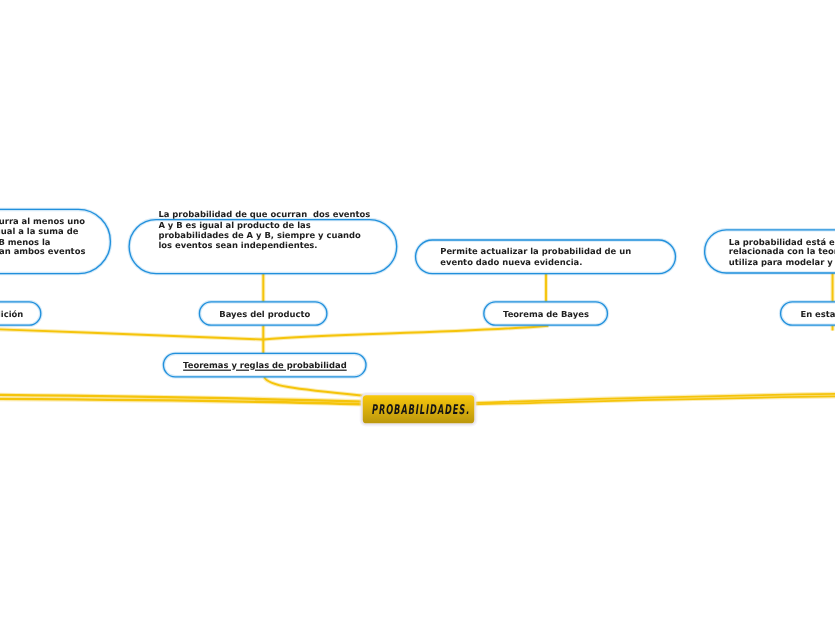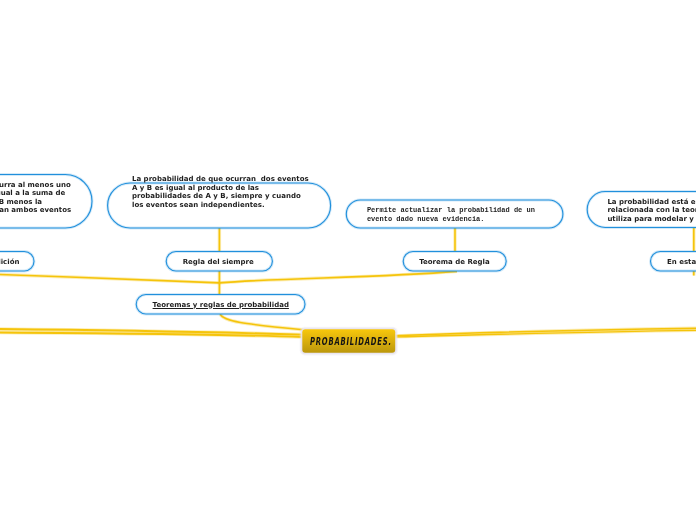--- a/index.html
+++ b/index.html
@@ -123,26 +123,26 @@
 
   <div id="labels">
       <div class="txt" style="left: -103.4px; top: 181.1px; line-height: 8.2px; color: rgb(30, 30, 30);">La probabilidad de que ocurra al menos uno
 de dos eventos A o B es igual a la suma de
 las probabilidades de A y B menos la
 probabilidad de que ocurran ambos eventos</div>
       <div class="txt" style="left: 132px; top: 175px; line-height: 8.5px; color: rgb(30, 30, 30);">La probabilidad de que ocurran  dos eventos
 A y B es igual al producto de las
 probabilidades de A y B, siempre y cuando
 los eventos sean independientes.</div>
-      <div class="txt" style="left: 366.9px; top: 206.2px; line-height: 8.5px; color: rgb(30, 30, 30); font-family: Liberation Mono, monospace;">Permite actualizar la probabilidad de un
+      <div class="txt" style="left: 366.9px; top: 206.2px; line-height: 8.5px; color: rgb(30, 30, 30);">Permite actualizar la probabilidad de un
 evento dado nueva evidencia.</div>
       <div class="txt" style="left: 607.4px; top: 197.5px; line-height: 8.5px; color: rgb(30, 30, 30);">La probabilidad está estrechamente
 relacionada con la teoría de conjuntos y se
 utiliza para modelar y analizar fenómenos</div>
       <div class="txt" style="left: -55.5px; top: 257.7px; line-height: 8.5px; color: rgb(30, 30, 30);">Regla de la adición</div>
-      <div class="txt" style="left: 182.7px; top: 257.7px; line-height: 8.5px; color: rgb(30, 30, 30);">Regla del siempre</div>
-      <div class="txt" style="left: 419.2px; top: 257.7px; line-height: 8.5px; color: rgb(30, 30, 30);">Teorema de Regla</div>
+      <div class="txt" style="left: 182.7px; top: 257.7px; line-height: 8.5px; color: rgb(30, 30, 30);">Bayes del producto</div>
+      <div class="txt" style="left: 419.2px; top: 257.7px; line-height: 8.5px; color: rgb(30, 30, 30);">Teorema de Bayes</div>
       <div class="txt" style="left: 667px; top: 257.7px; line-height: 8.5px; color: rgb(30, 30, 30);">En estadística</div>
       <div class="txt" style="left: 152.6px; top: 300.5px; line-height: 8.5px; color: rgb(30, 30, 30); text-decoration: underline;">Teoremas y reglas de probabilidad</div>
     </div>
 
   <div id="rootlabel" style="left: 309.8px; top: 334.8px;">PROBABILIDADES.</div>
 </div>
 
 </body></html>

